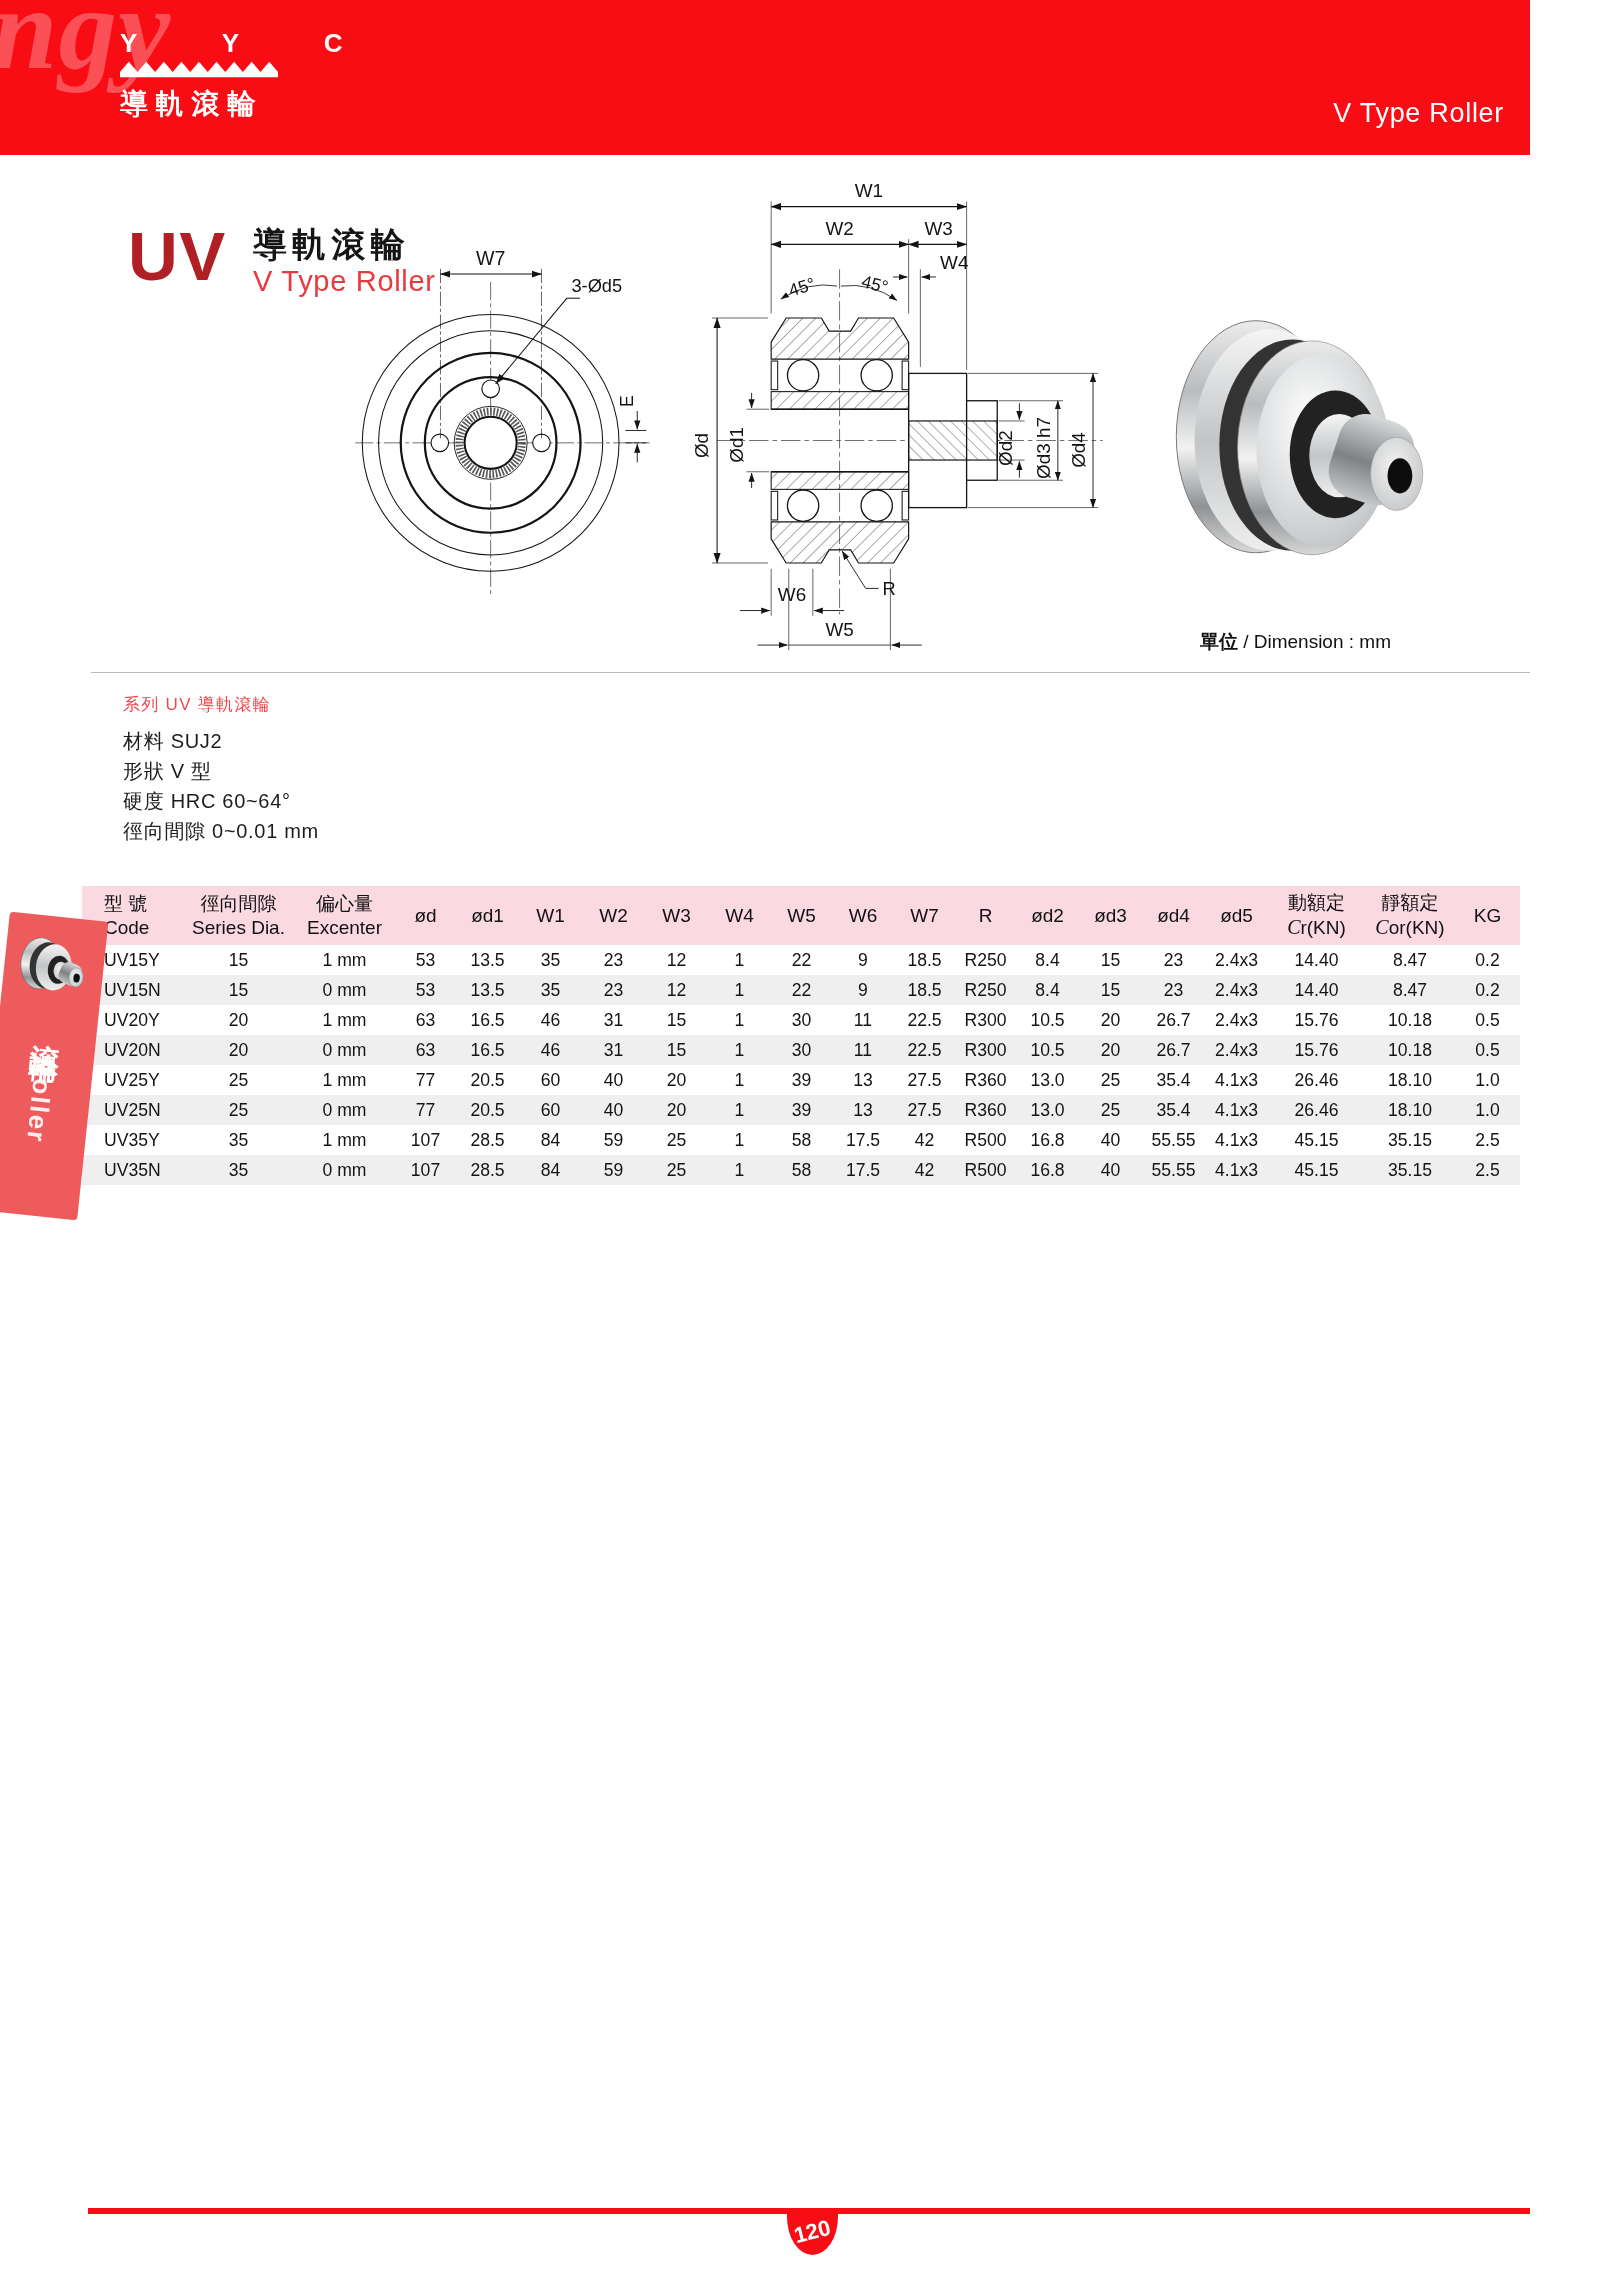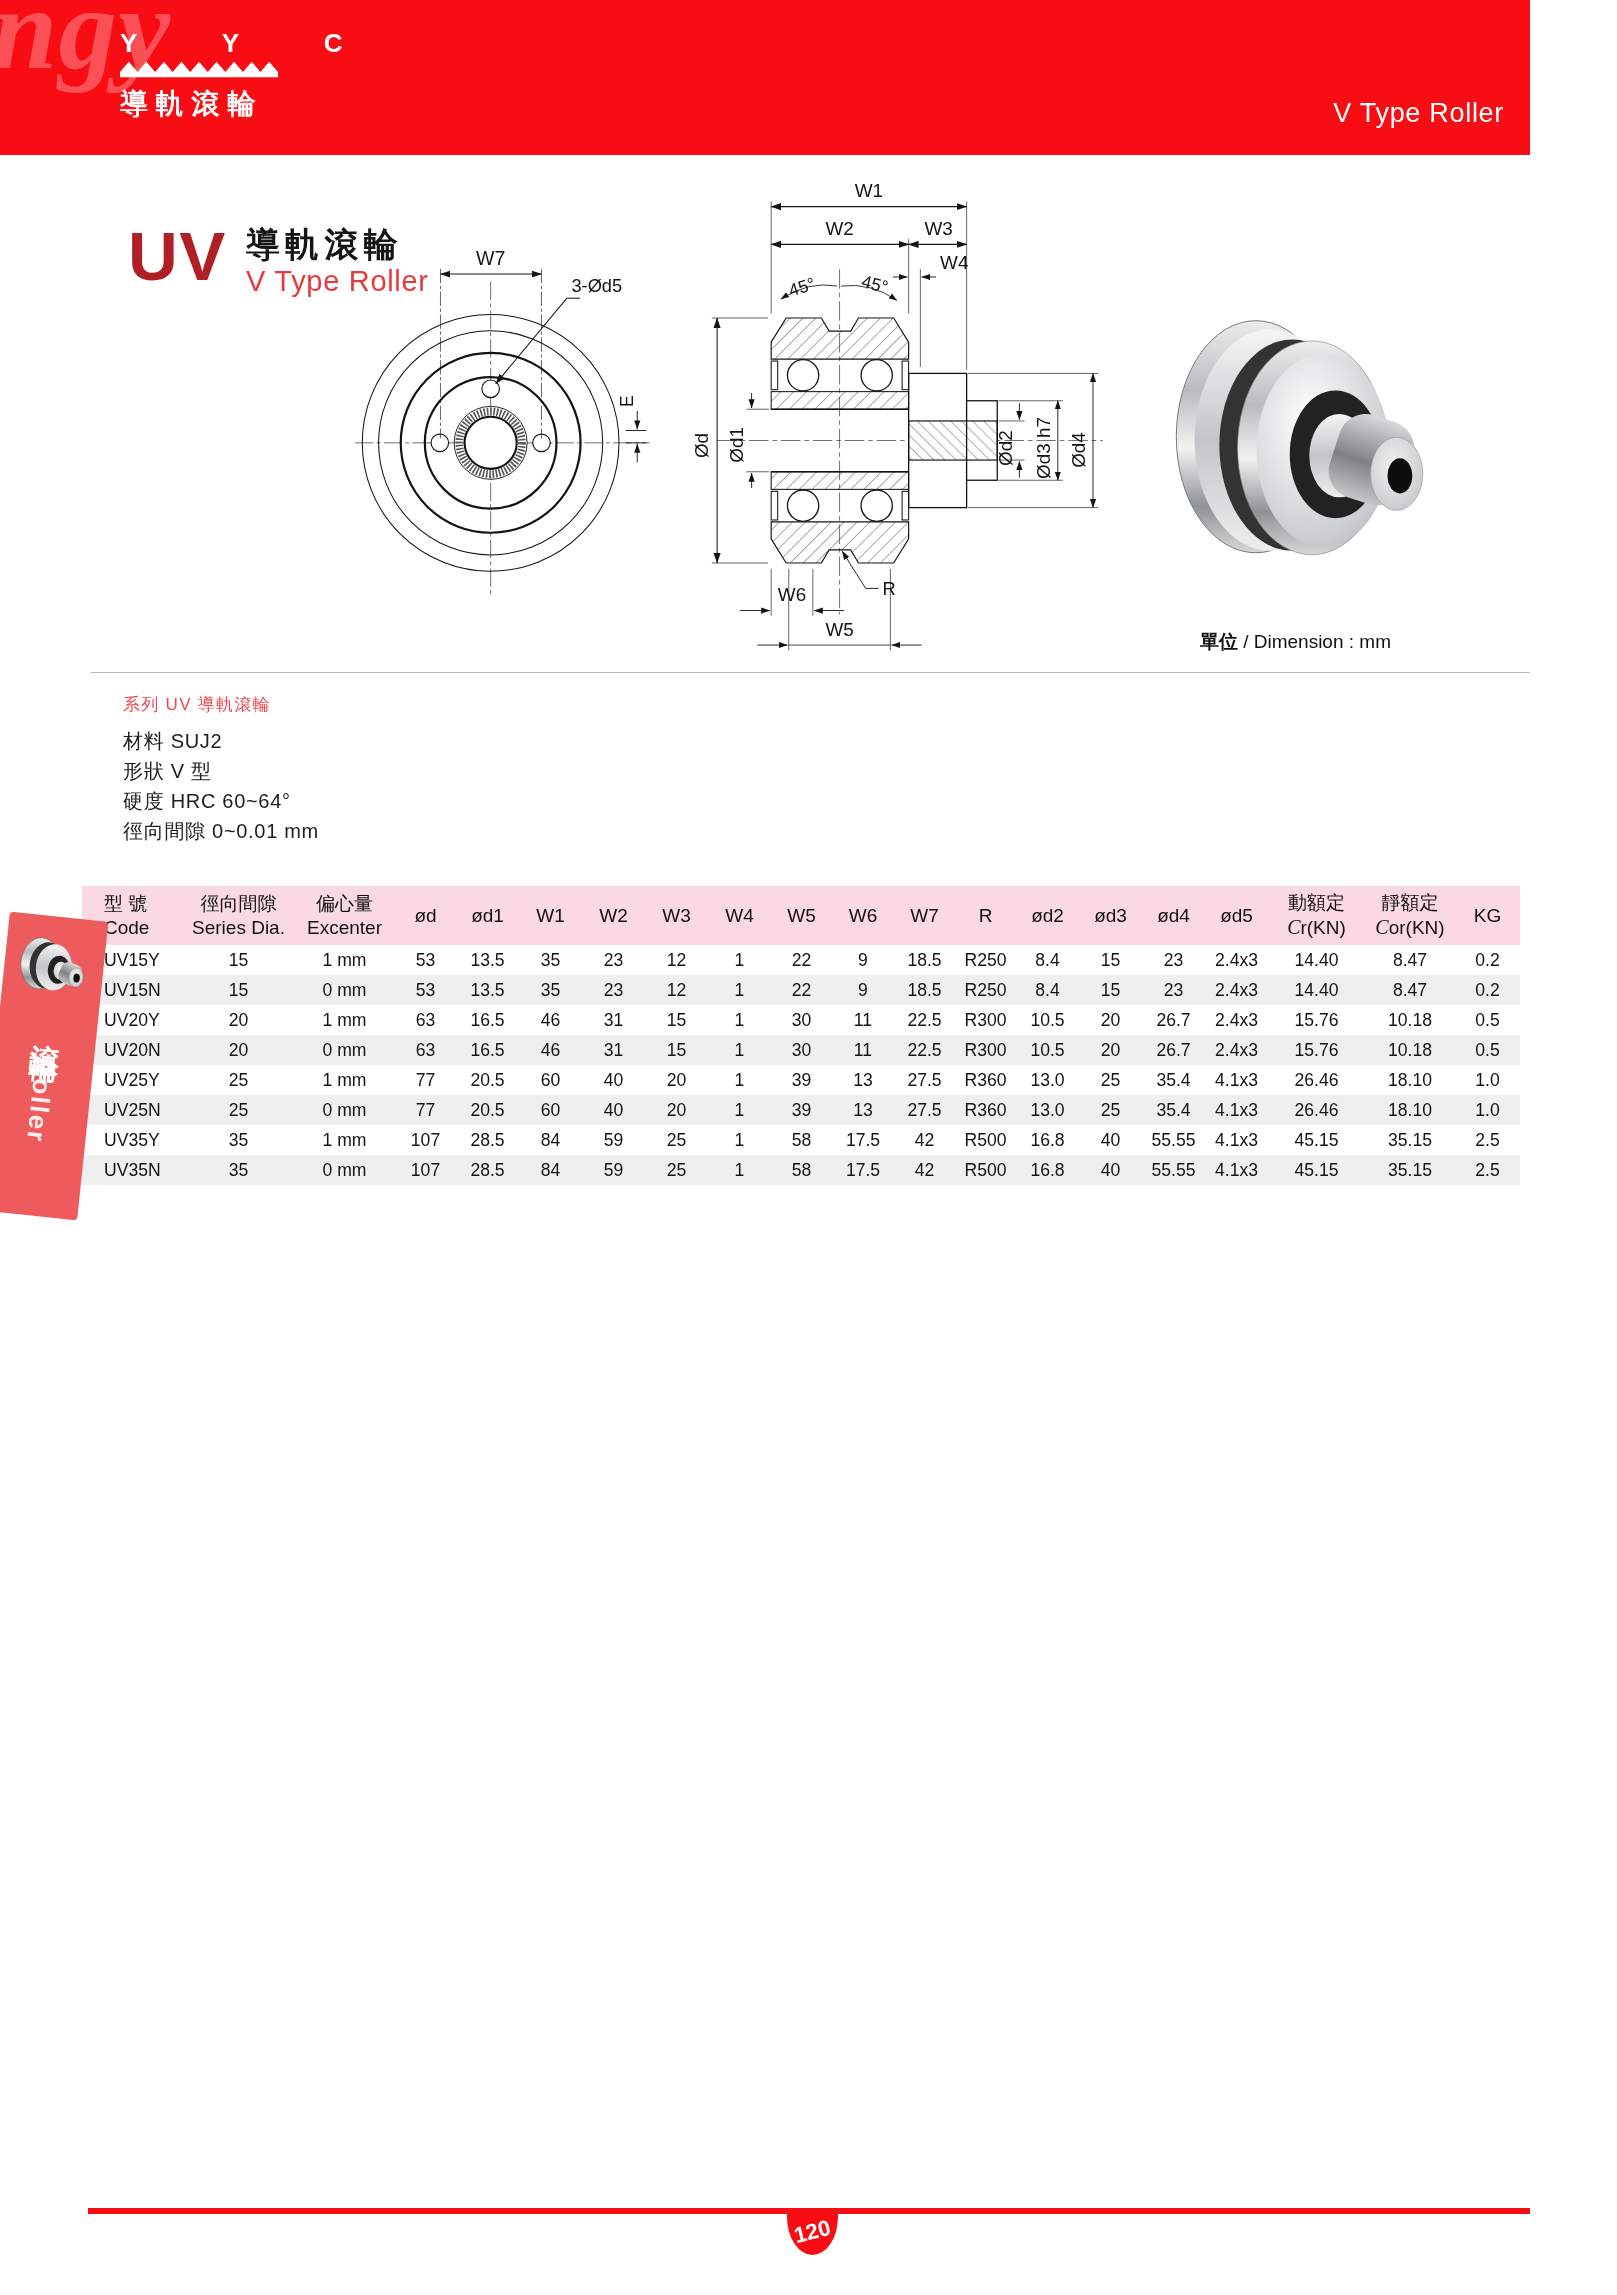--- a/index.html
+++ b/index.html
@@ -10,21 +10,21 @@
   .banner{position:absolute;left:0;top:0;width:1618px;height:155px;background:#f90d15;}
   .watermark{position:absolute;left:-7.8px;top:-38px;font-family:"Liberation Serif","DejaVu Serif",serif;
              font-style:italic;font-weight:bold;font-size:117px;color:rgba(255,255,255,.28);letter-spacing:1.3px;}
   .logo{position:absolute;left:120px;top:30px;color:#fff;}
   .logo-line1{font-size:26px;font-weight:bold;letter-spacing:39px;line-height:26px;}
   .logo-saw{display:block;margin-top:2.6px;}
   .logo-line2{font-size:28px;font-weight:bold;letter-spacing:7.8px;margin-top:10.4px;line-height:30px;}
   .banner-right{position:absolute;right:114px;top:98px;font-size:27px;color:#fff;letter-spacing:0.7px;}
 
   
-  .title-block{position:absolute;left:128px;top:227px;display:flex;align-items:flex-start;}
+  .title-block{position:absolute;left:128px;top:227px;display:flex;align-items:flex-start;gap:7px;}
   .title-series{font-size:69px;font-weight:bold;color:#b01f24;line-height:60px;letter-spacing:1.3px;}
   .title-col{margin-left:19.6px;}
   .title-zh{font-size:34px;font-weight:bold;color:#151515;letter-spacing:5.2px;line-height:35px;}
   .title-en{font-size:29px;color:#e8393e;margin-top:2.6px;letter-spacing:0.7px;}
 
   
   .svg-abs{position:absolute;}
   svg text{font-family:"Liberation Sans","DejaVu Sans",sans-serif;fill:#141414;}
 
   .unit-note{position:absolute;right:139px;top:629px;font-size:19px;color:#111;}

